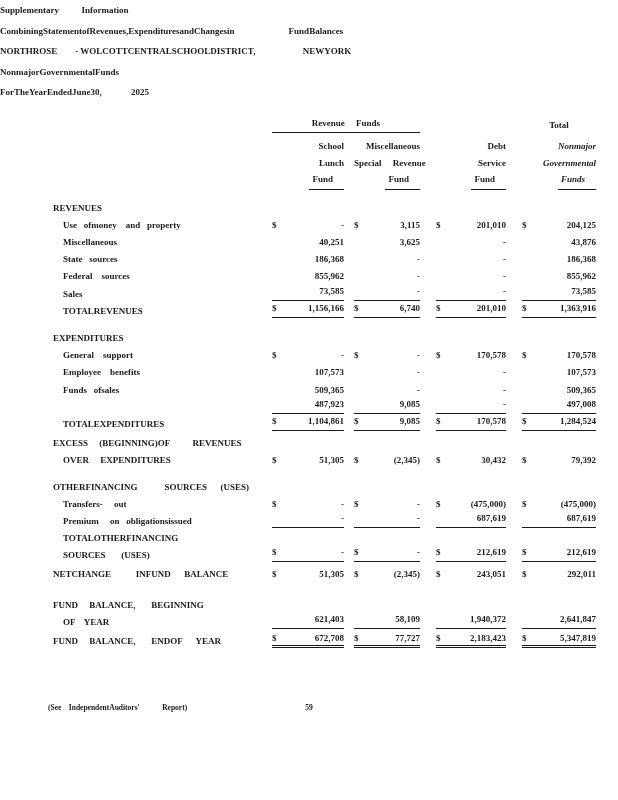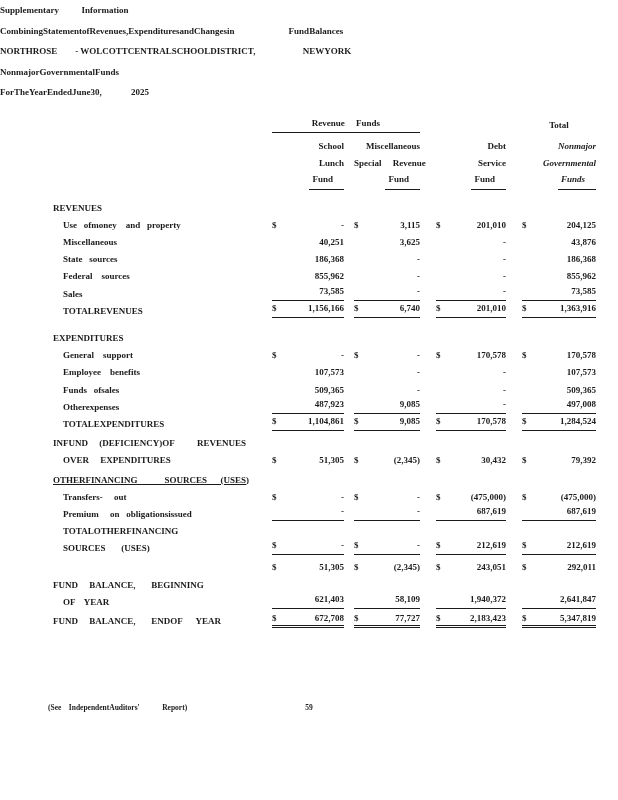--- a/index.html
+++ b/index.html
@@ -265,21 +265,20 @@
           <div class="amt" style="grid-column: 6;">
             <span class="d"></span>
             <span class="v">-</span>
           </div>
           <div class="amt" style="grid-column: 8;">
             <span class="d"></span>
             <span class="v">509,365</span>
           </div>
         </div>
         <div class="trow ind">
-          <div class="lab">Otherexpenses</div>
           <div class="amt u" style="grid-column: 2;">
             <span class="d"></span>
             <span class="v">487,923</span>
           </div>
           <div class="amt u" style="grid-column: 4;">
             <span class="d"></span>
             <span class="v">9,085</span>
           </div>
           <div class="amt u" style="grid-column: 6;">
             <span class="d"></span>
@@ -303,21 +302,21 @@
           <div class="amt u" style="grid-column: 6;">
             <span class="d">$</span>
             <span class="v">170,578</span>
           </div>
           <div class="amt u" style="grid-column: 8;">
             <span class="d">$</span>
             <span class="v">1,284,524</span>
           </div>
         </div>
         <div class="trow" style="margin-top: 2px;">
-          <div class="lab">INFUND     (DEFICIENCY)OF          REVENUES</div>
+          <div class="lab">EXCESS     (BEGINNING)OF          REVENUES</div>
           <div class="amt" style="grid-column: 2;"></div>
           <div class="amt" style="grid-column: 4;"></div>
           <div class="amt" style="grid-column: 6;"></div>
           <div class="amt" style="grid-column: 8;"></div>
         </div>
         <div class="trow ind">
           <div class="lab">OVER     EXPENDITURES</div>
           <div class="amt" style="grid-column: 2;">
             <span class="d">$</span>
             <span class="v">51,305</span>
@@ -328,21 +327,21 @@
           </div>
           <div class="amt" style="grid-column: 6;">
             <span class="d">$</span>
             <span class="v">30,432</span>
           </div>
           <div class="amt" style="grid-column: 8;">
             <span class="d">$</span>
             <span class="v">79,392</span>
           </div>
         </div>
-        <div class="trow" style="margin-top: 2px; text-decoration: underline;">
+        <div class="trow" style="margin-top: 9px;">
           <div class="lab">OTHERFINANCING            SOURCES      (USES)</div>
           <div class="amt" style="grid-column: 2;"></div>
           <div class="amt" style="grid-column: 4;"></div>
           <div class="amt" style="grid-column: 6;"></div>
           <div class="amt" style="grid-column: 8;"></div>
         </div>
         <div class="trow ind">
           <div class="lab">Transfers-     out</div>
           <div class="amt" style="grid-column: 2;">
             <span class="d">$</span>
@@ -400,38 +399,39 @@
           <div class="amt u" style="grid-column: 6;">
             <span class="d">$</span>
             <span class="v">212,619</span>
           </div>
           <div class="amt u" style="grid-column: 8;">
             <span class="d">$</span>
             <span class="v">212,619</span>
           </div>
         </div>
         <div class="trow" style="margin-top: 2px;">
+          <div class="lab">NETCHANGE           INFUND      BALANCE</div>
           <div class="amt" style="grid-column: 2;">
             <span class="d">$</span>
             <span class="v">51,305</span>
           </div>
           <div class="amt" style="grid-column: 4;">
             <span class="d">$</span>
             <span class="v">(2,345)</span>
           </div>
           <div class="amt" style="grid-column: 6;">
             <span class="d">$</span>
             <span class="v">243,051</span>
           </div>
           <div class="amt" style="grid-column: 8;">
             <span class="d">$</span>
             <span class="v">292,011</span>
           </div>
         </div>
-        <div class="trow" style="margin-top: 0; gap: 20px;">
+        <div class="trow" style="margin-top: 13px; gap: 20px;">
           <div class="lab">FUND     BALANCE,       BEGINNING</div>
           <div class="amt" style="grid-column: 2;"></div>
           <div class="amt" style="grid-column: 4;"></div>
           <div class="amt" style="grid-column: 6;"></div>
           <div class="amt" style="grid-column: 8;"></div>
         </div>
         <div class="trow ind">
           <div class="lab">OF    YEAR</div>
           <div class="amt u" style="grid-column: 2;">
             <span class="d"></span>

